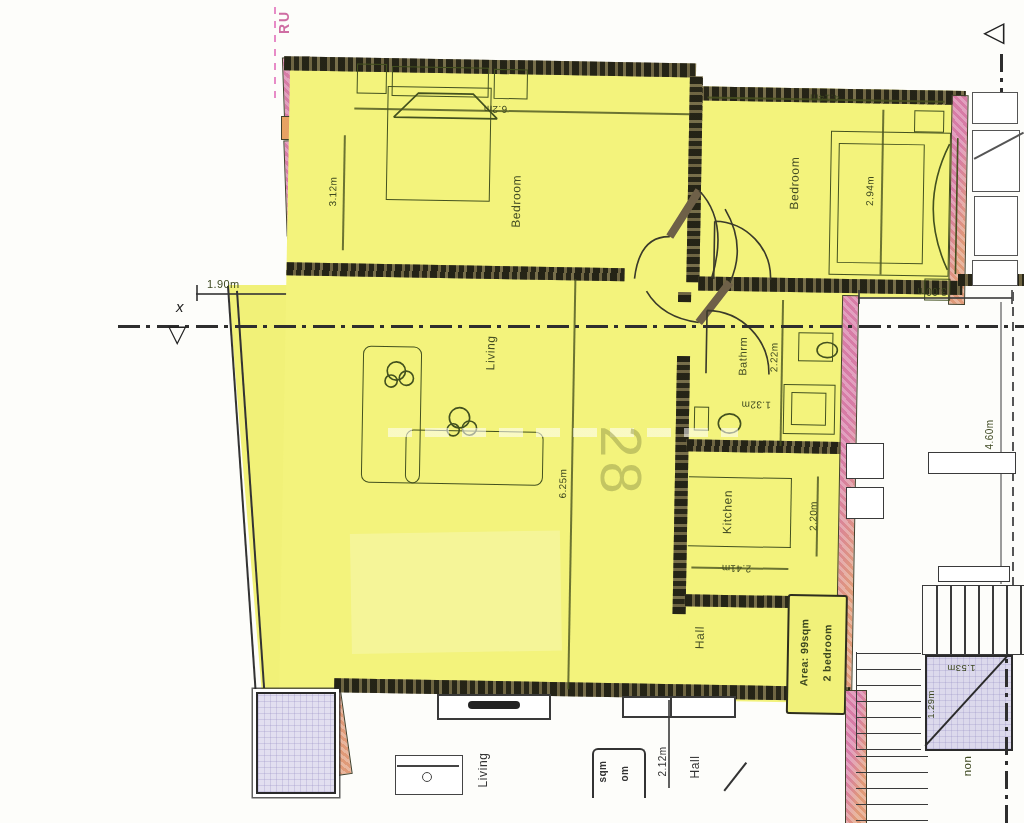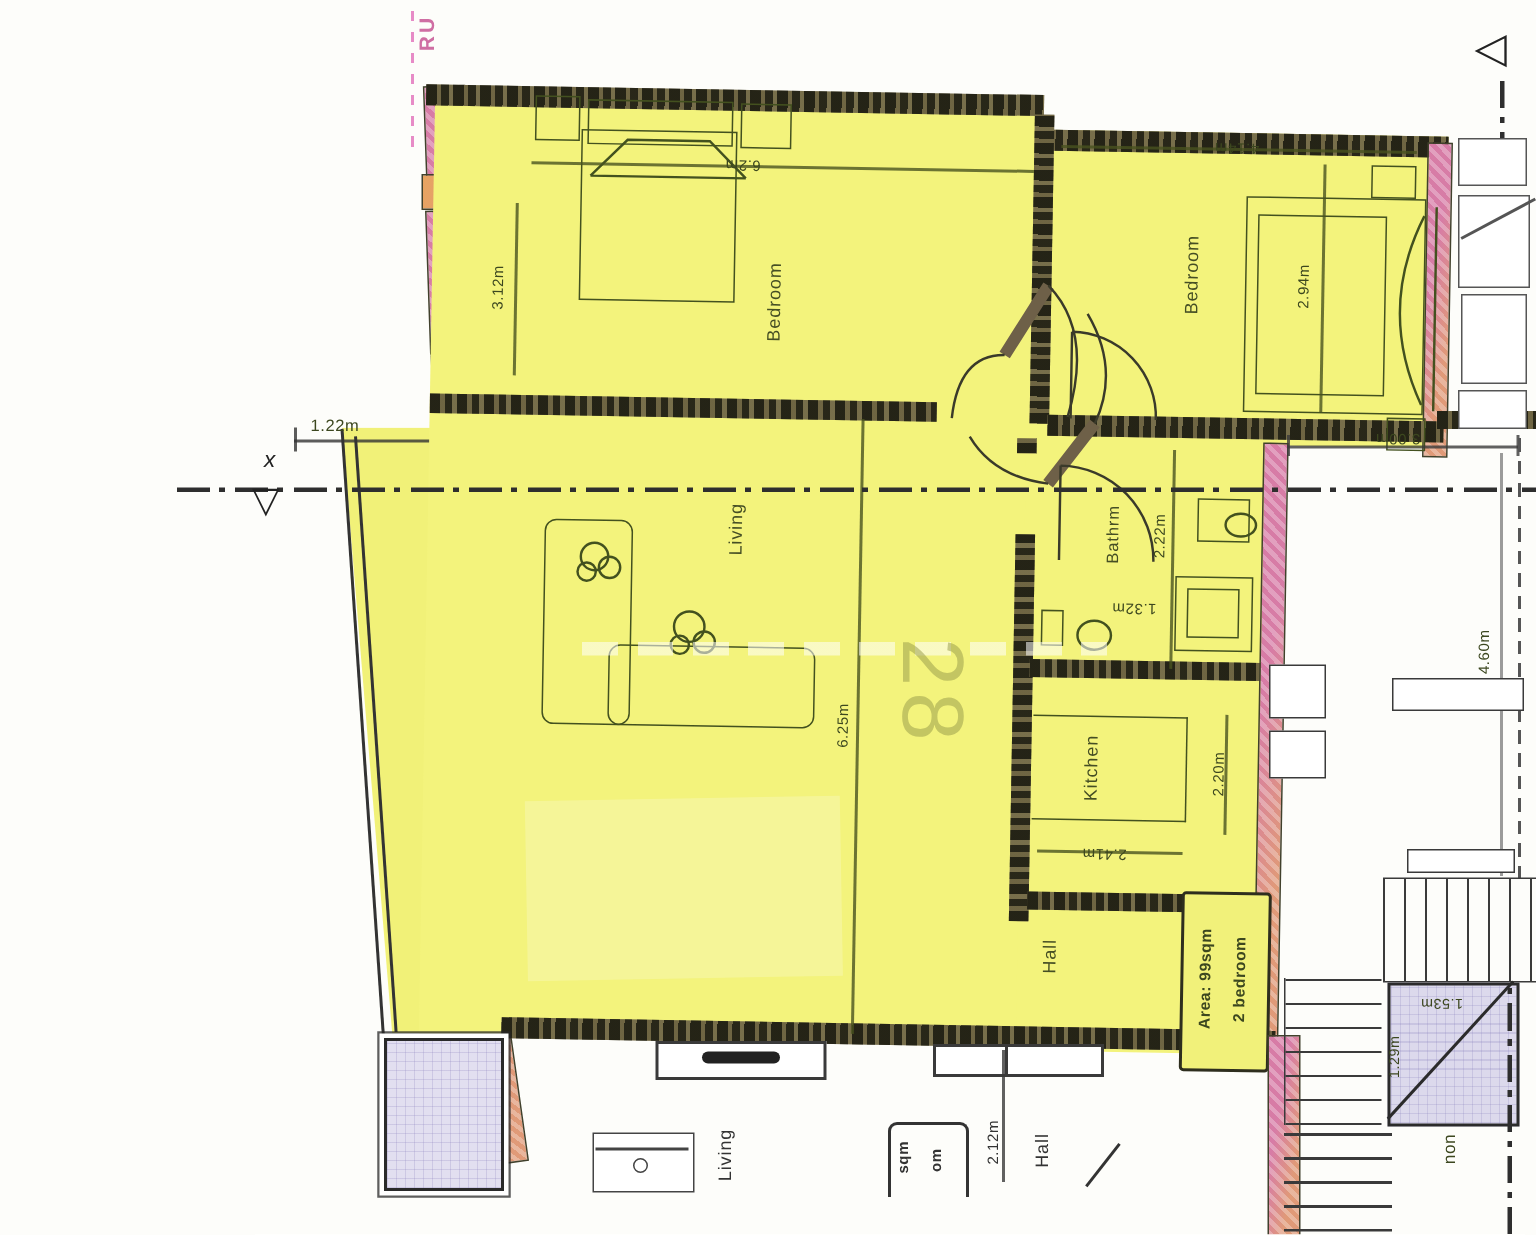--- a/index.html
+++ b/index.html
@@ -53,21 +53,21 @@
 <div class="scene">
 
   <div class="abs" style="left:228px;top:285px;width:124px;height:404px;background:#f1f178;
               clip-path:polygon(0% 0%,68% 0%,100% 100%,27% 100%);"></div>
   <div class="abs" style="left:227px;top:286px;width:1.5px;height:504px;background:#333;
               transform:rotate(-3.9deg);transform-origin:top left;"></div>
   <div class="abs" style="left:236px;top:291px;width:1.5px;height:398px;background:#333;
               transform:rotate(-3.9deg);transform-origin:top left;"></div>
   <div class="abs" style="left:258px;top:788px;width:54px;height:1.5px;background:#333;"></div>
 
-  <span class="dim" style="left:207px;top:278px;font-size:11px;">1.22m</span>
+  <span class="dim" style="left:207px;top:278px;font-size:11px;">1.90m</span>
   <div class="dline" style="left:196px;top:293px;width:96px;height:1.5px;background:#333;"></div>
   <div class="dline" style="left:196px;top:285px;width:1.5px;height:16px;background:#333;"></div>
 
   <div class="pinkw" style="left:283px;top:57px;width:26px;height:62px;transform:rotate(-2deg);"></div>
   <div class="abs" style="left:281px;top:116px;width:24px;height:22px;border:1.5px solid #41412c;
               background:linear-gradient(100deg,#e8a45f,#e09a78);"></div>
   <div class="pinkw" style="left:285px;top:140px;width:28px;height:94px;transform:rotate(-2deg);"></div>
   <div class="pinkw" style="left:288px;top:236px;width:28px;height:38px;transform:rotate(-3deg);"></div>
 
   <div class="pinkw" style="left:293px;top:272px;width:27px;height:96px;transform:rotate(-4deg);"></div>

